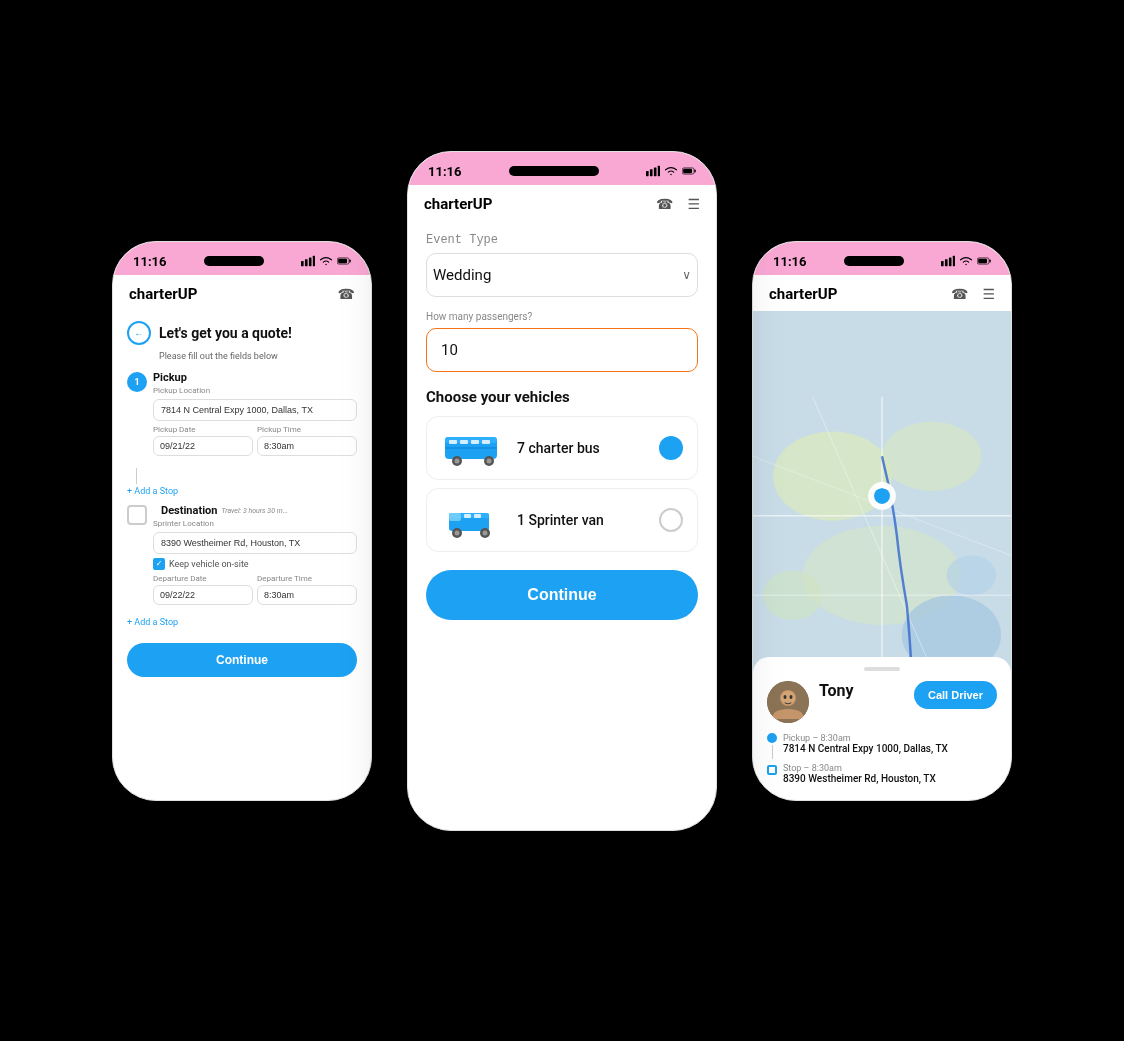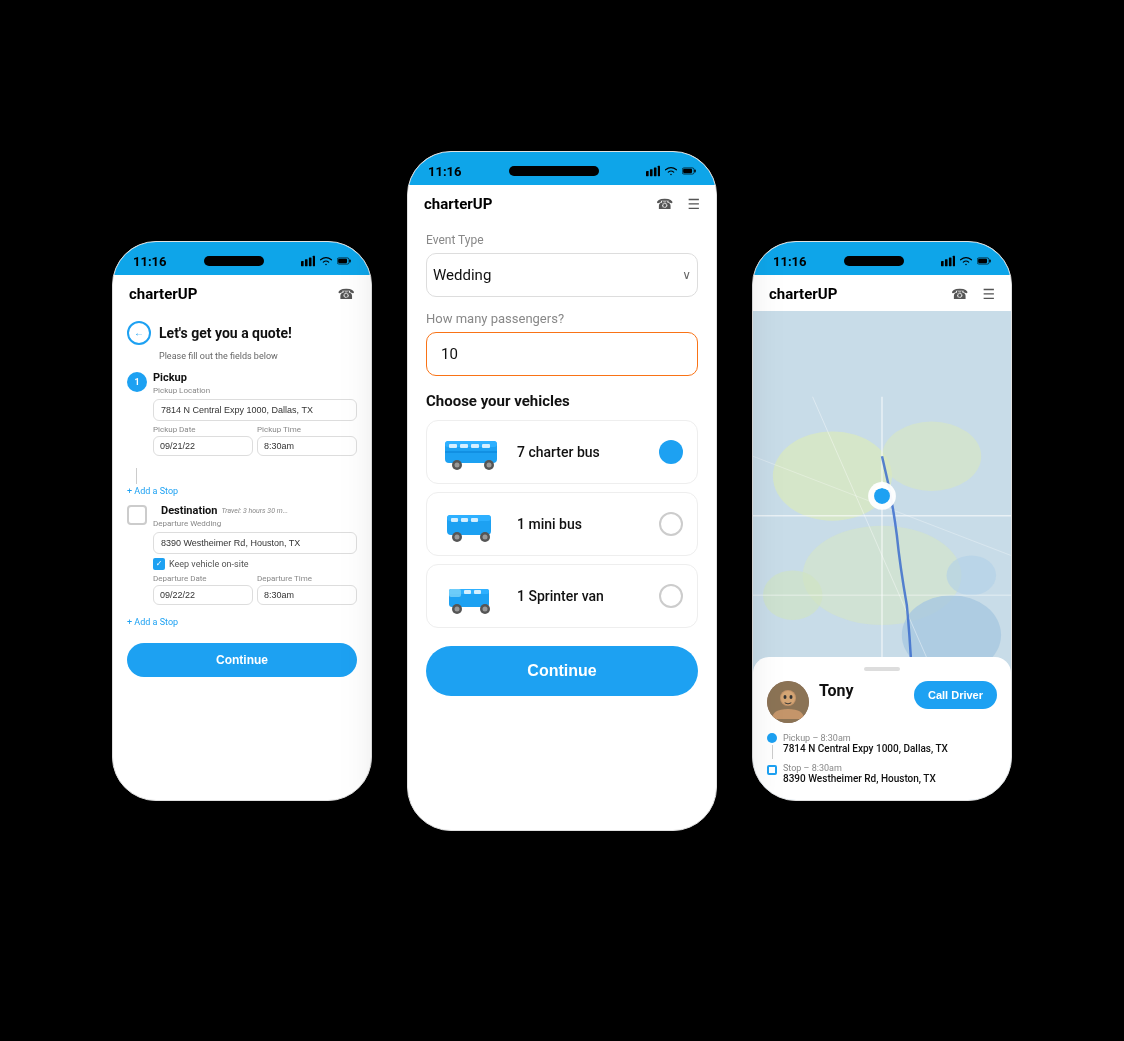--- a/index.html
+++ b/index.html
@@ -64,21 +64,21 @@
 
     
     .status-bar {
       display: flex;
       align-items: center;
       justify-content: space-between;
       padding: 12px 20px 6px;
       font-size: 12px;
       font-weight: 600;
       color: #000;
-      background: #0ea5e9;
+      background: #f9a8d4;
       flex-shrink: 0;
     }
 
     .status-bar .time { font-weight: 700; font-size: 13px; }
 
     .status-icons {
       display: flex;
       align-items: center;
       gap: 4px;
     }
@@ -309,20 +309,21 @@
       color: #111;
       text-align: center;
       margin-bottom: 16px;
     }
 
     .form-label {
       font-size: 12px;
       color: #888;
       margin-bottom: 6px;
       display: block;
+      font-family: Liberation Mono, monospace;
     }
 
     .form-select-wrapper {
       border: 1px solid #ddd;
       border-radius: 10px;
       padding: 12px 6px;
       display: flex;
       align-items: center;
       justify-content: space-between;
       margin-bottom: 14px;
@@ -333,21 +334,21 @@
       font-size: 15px;
       color: #111;
     }
 
     .chevron-down {
       color: #666;
       font-size: 12px;
     }
 
     .passengers-label {
-      font-size: 13px;
+      font-size: 10px;
       color: #888;
       margin-bottom: 6px;
     }
 
     .passengers-input-box {
       border: 1px solid #f97316;
       border-radius: 10px;
       padding: 12px 14px;
       font-size: 15px;
       color: #111;
@@ -605,21 +606,21 @@
         <span class="add-stop-link">+ Add a Stop</span>
 
         
         <div class="stop-row">
           <div class="stop-empty"></div>
           <div class="stop-details">
             <div style="display:flex;align-items:center;gap:4px;margin-left:8px;">
               <span class="stop-label">Destination</span>
               <span class="travel-time-badge">Travel: 3 hours 30 m...</span>
             </div>
-            <div class="stop-sublabel">Departure Wedding</div>
+            <div class="stop-sublabel">Sprinter Location</div>
             <input class="input-field" value="8390 Westheimer Rd, Houston, TX" style="">
             <div class="checkbox-row">
               <div class="checkbox-box"></div>
               <span class="checkbox-label">Keep vehicle on-site</span>
             </div>
             <div class="date-time-row">
               <div class="date-col">
                 <span class="field-label">Departure Date</span>
                 <select class="select-field">
                   <option>09/22/22</option>
@@ -714,37 +715,20 @@
               <circle cx="48" cy="32" r="2.5" fill="#999"></circle>
 
               <rect x="4" y="18" width="52" height="2" fill="#0077cc" opacity="0.4"></rect>
             </svg>
           </div>
           <span class="vehicle-name">7 charter bus</span>
           <div class="vehicle-toggle toggle-on"></div>
         </div>
 
         
-        <div class="vehicle-card">
-          <div class="vehicle-img">
-            <svg viewBox="0 0 64 38" class="bus-svg">
-              <rect x="6" y="10" width="44" height="20" rx="4" fill="#1da1f2"></rect>
-              <rect x="6" y="10" width="44" height="6" rx="3" fill="#2eb0ff"></rect>
-              <rect x="10" y="13" width="7" height="4" rx="1" fill="#fff" opacity="0.8"></rect>
-              <rect x="20" y="13" width="7" height="4" rx="1" fill="#fff" opacity="0.8"></rect>
-              <rect x="30" y="13" width="7" height="4" rx="1" fill="#fff" opacity="0.8"></rect>
-              <circle cx="16" cy="32" r="5" fill="#555"></circle>
-              <circle cx="16" cy="32" r="2.5" fill="#999"></circle>
-              <circle cx="44" cy="32" r="5" fill="#555"></circle>
-              <circle cx="44" cy="32" r="2.5" fill="#999"></circle>
-            </svg>
-          </div>
-          <span class="vehicle-name">1 mini bus</span>
-          <div class="vehicle-toggle toggle-off"></div>
-        </div>
 
         
         <div class="vehicle-card">
           <div class="vehicle-img">
             <svg viewBox="0 0 64 38" class="bus-svg">
               <rect x="8" y="12" width="40" height="18" rx="3" fill="#1da1f2"></rect>
               <rect x="8" y="12" width="40" height="5" rx="2" fill="#2eb0ff"></rect>
 
               <rect x="8" y="12" width="12" height="8" rx="2" fill="#7dd3f8" opacity="0.8"></rect>
               <rect x="23" y="13" width="7" height="4" rx="1" fill="#fff" opacity="0.8"></rect>

